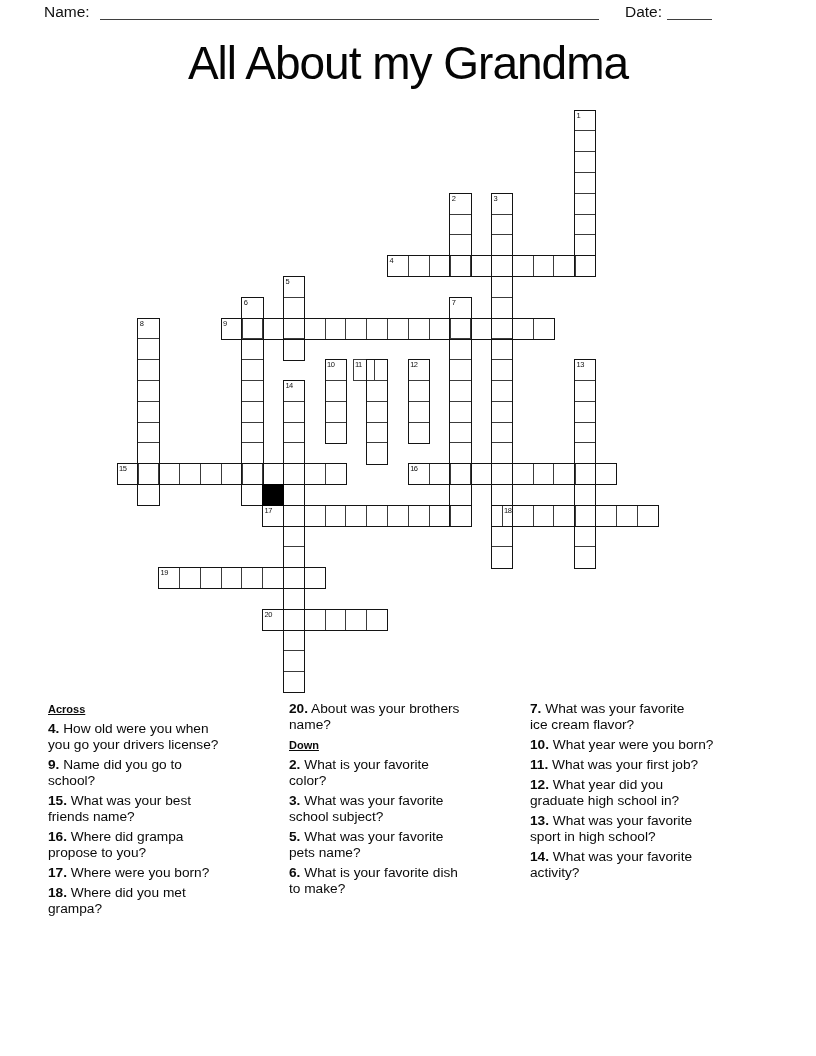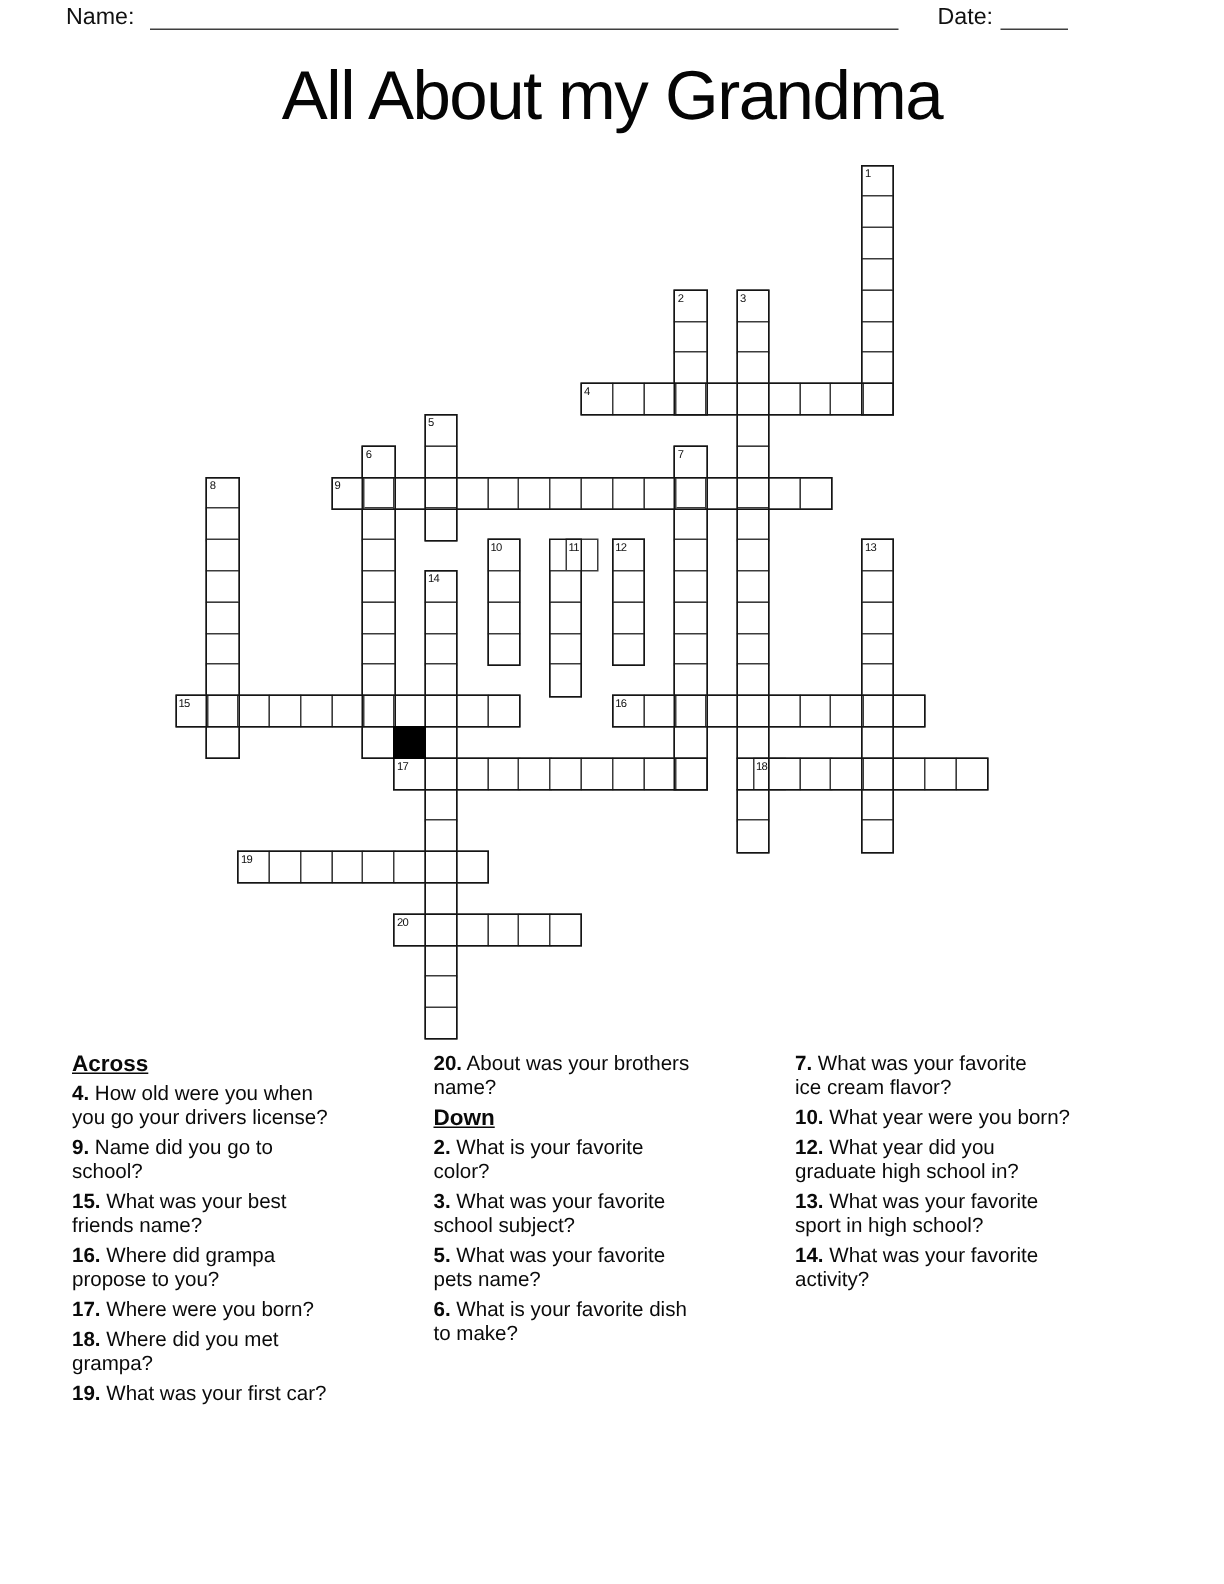--- a/index.html
+++ b/index.html
@@ -27,21 +27,21 @@
     color:#111;letter-spacing:-0.5px;z-index:4;
   }
   .goutline{
     position:absolute;box-sizing:border-box;border:1.8px solid #141414;
     background:transparent;pointer-events:none;z-index:2;
   }
   
   .clues{position:absolute;left:48px;top:701px;width:726px;display:flex;}
   .clue-col{width:233px;margin-right:8px;}
   .clue-heading{
-    font-size:15px;font-weight:bold;text-decoration:underline;
+    font-size:11px;font-weight:bold;text-decoration:underline;
     line-height:17px;margin-bottom:3px;color:#0a0a0a;
   }
   .clue{font-size:13.7px;line-height:16px;margin-bottom:4px;color:#0a0a0a;}
   .cnum{font-weight:bold;}
   .ctext{white-space:pre-line;}
 </style>
 </head>
 <body>
 
 <div>
@@ -156,21 +156,21 @@
     <div class="gcell" style="left: 312px; top: 208px;"></div>
     <div class="gcell" style="left: 353.6px; top: 208px;"></div>
     <div class="gcell" style="left: 395.2px; top: 208px;"></div>
     <div class="gcell" style="left: 416px; top: 208px;"></div>
     <div class="gcell" style="left: 208px; top: 249.6px;">
       <span class="gnum">10</span>
     </div>
     <div class="gcell" style="left: 208px; top: 270.4px;"></div>
     <div class="gcell" style="left: 208px; top: 291.2px;"></div>
     <div class="gcell" style="left: 208px; top: 312px;"></div>
-    <div class="gcell" style="left: 260px; top: 249.6px;">
+    <div class="gcell" style="left: 236px; top: 249.6px;">
       <span class="gnum">11</span>
     </div>
     <div class="gcell" style="left: 249.6px; top: 270.4px;"></div>
     <div class="gcell" style="left: 249.6px; top: 291.2px;"></div>
     <div class="gcell" style="left: 249.6px; top: 312px;"></div>
     <div class="gcell" style="left: 249.6px; top: 332.8px;"></div>
     <div class="gcell" style="left: 291.2px; top: 249.6px;">
       <span class="gnum">12</span>
     </div>
     <div class="gcell" style="left: 291.2px; top: 270.4px;"></div>
@@ -286,39 +286,39 @@
 you go your drivers license?</span></div>
       <div class="clue"><span class="cnum">9.</span><span class="ctext"> Name did you go to
 school?</span></div>
       <div class="clue"><span class="cnum">15.</span><span class="ctext"> What was your best
 friends name?</span></div>
       <div class="clue"><span class="cnum">16.</span><span class="ctext"> Where did grampa
 propose to you?</span></div>
       <div class="clue"><span class="cnum">17.</span><span class="ctext"> Where were you born?</span></div>
       <div class="clue"><span class="cnum">18.</span><span class="ctext"> Where did you met
 grampa?</span></div>
-      <div class="clue"><span class="cnum">19.</span><span class="ctext"> What was your first car?</span></div>
     </div>
     <div class="clue-col">
       <div class="clue"><span class="cnum">20.</span><span class="ctext"> About was your brothers
 name?</span></div>
       <div class="clue-heading">Down</div>
       <div class="clue"><span class="cnum">2.</span><span class="ctext"> What is your favorite
 color?</span></div>
       <div class="clue"><span class="cnum">3.</span><span class="ctext"> What was your favorite
 school subject?</span></div>
       <div class="clue"><span class="cnum">5.</span><span class="ctext"> What was your favorite
 pets name?</span></div>
       <div class="clue"><span class="cnum">6.</span><span class="ctext"> What is your favorite dish
 to make?</span></div>
     </div>
     <div class="clue-col">
       <div class="clue"><span class="cnum">7.</span><span class="ctext"> What was your favorite
 ice cream flavor?</span></div>
       <div class="clue"><span class="cnum">10.</span><span class="ctext"> What year were you born?</span></div>
+      <div class="clue"><span class="cnum">11.</span><span class="ctext"> What was your first job?</span></div>
       <div class="clue"><span class="cnum">12.</span><span class="ctext"> What year did you
 graduate high school in?</span></div>
       <div class="clue"><span class="cnum">13.</span><span class="ctext"> What was your favorite
 sport in high school?</span></div>
       <div class="clue"><span class="cnum">14.</span><span class="ctext"> What was your favorite
 activity?</span></div>
     </div>
   </div>
 
 </body></html>

